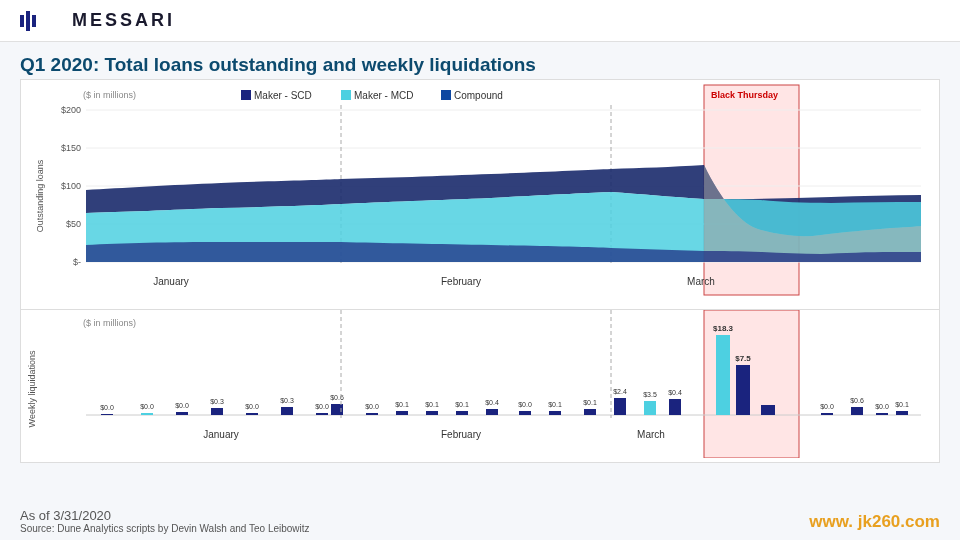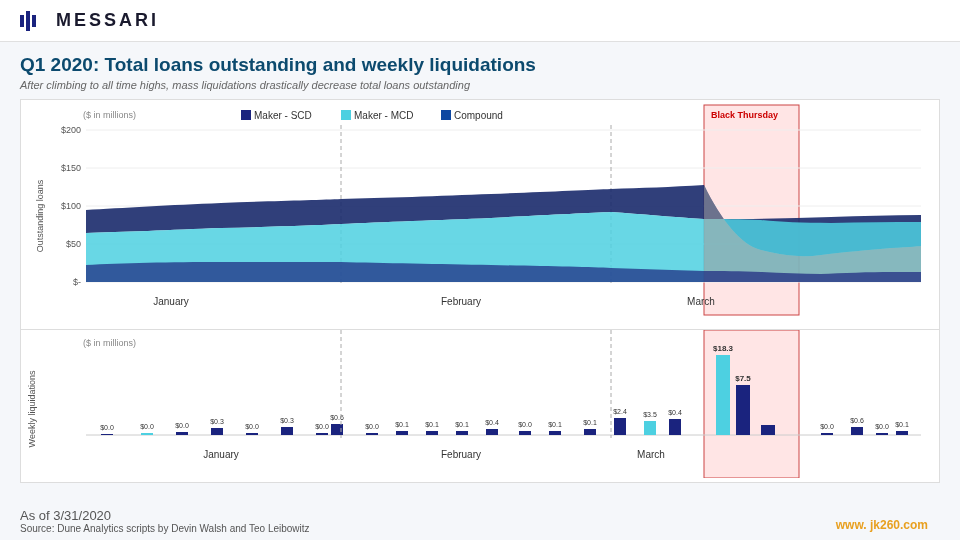--- a/index.html
+++ b/index.html
@@ -21,21 +21,21 @@
     .header {
       display: flex;
       align-items: center;
       padding: 10px 20px;
       background: #fff;
       border-bottom: 1px solid #e0e0e0;
     }
     .logo {
       display: flex;
       align-items: center;
-      gap: 8px;
+      gap: 24px;
       text-align: center;
     }
     .logo-icon {
       width: 28px;
       height: 20px;
     }
     .logo-text {
       font-size: 18px;
       font-weight: 700;
       letter-spacing: 3px;
@@ -75,21 +75,20 @@
         <rect x="0" y="4" width="4" height="12" fill="#1a237e"></rect>
         <rect x="6" y="0" width="4" height="20" fill="#1a237e"></rect>
         <rect x="12" y="4" width="4" height="12" fill="#1a237e"></rect>
       </svg>
       <span class="logo-text">MESSARI</span>
     </div>
   </div>
 
   <div class="main">
     <div class="chart-title">Q1 2020: Total loans outstanding and weekly liquidations</div>
-    <div class="chart-subtitle">After climbing to all time highs, mass liquidations drastically decrease total loans outstanding</div>
 
     <div style="position:relative; background:#fff; border:1px solid #ddd; margin-bottom:0;">
       <svg width="920" height="225">
 
         <text x="10" y="120" font-size="9" fill="#555" transform="rotate(-90,14,112)" text-anchor="middle">Outstanding loans</text>
         <text x="62" y="18" font-size="9" fill="#888">($ in millions)</text>
 
         <rect x="220" y="10" width="10" height="10" fill="#1a237e"></rect>
         <text x="233" y="19" font-size="10" fill="#333">Maker - SCD</text>
         <rect x="320" y="10" width="10" height="10" fill="#4dd0e1"></rect>
@@ -224,14 +223,14 @@
         <line x1="320" y1="0" x2="320" y2="108" stroke="#aaa" stroke-width="1" stroke-dasharray="4,3"></line>
         <line x1="590" y1="0" x2="590" y2="108" stroke="#aaa" stroke-width="1" stroke-dasharray="4,3"></line>
       </svg>
     </div>
   </div>
 
   <div style="position:absolute; bottom:6px; left:20px;">
     <div style="font-size:13px; color:#555;margin-top:20px;">As of 3/31/2020</div>
     <div style="font-size:10px; color:#555;">Source: Dune Analytics scripts by Devin Walsh and Teo Leibowitz</div>
   </div>
-  <div style="position:absolute; bottom:8px; right:32px; font-size:12px; color:#e8a020; font-weight:bold;">www. jk260.com</div>
+  <div style="position:absolute; bottom:8px; right:20px; font-size:17px; color:#e8a020; font-weight:bold;">www. jk260.com</div>
 </div>
 
 </body></html>

